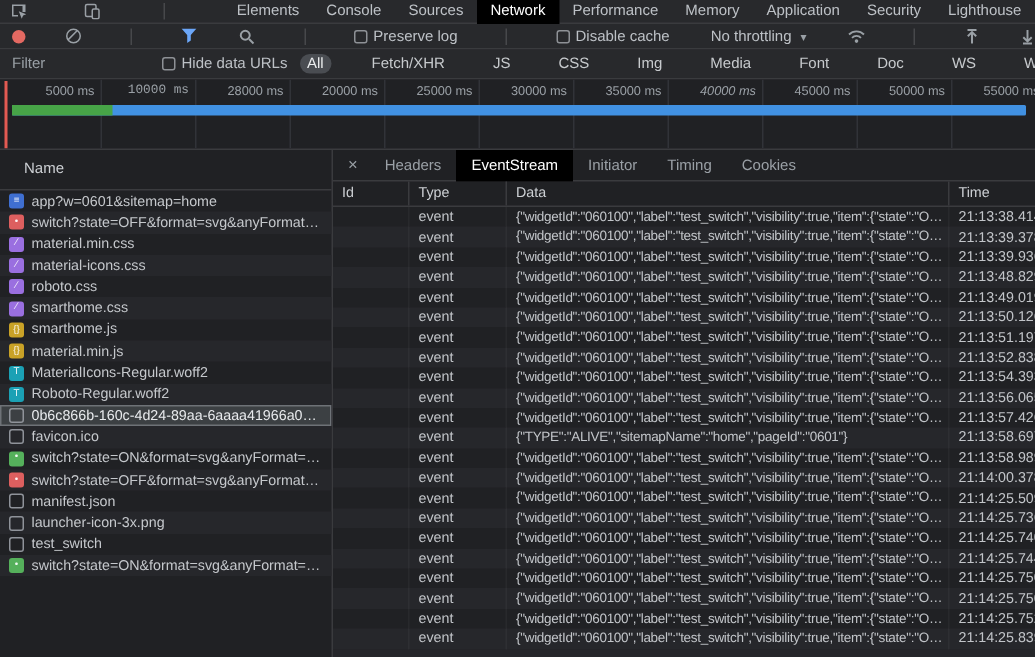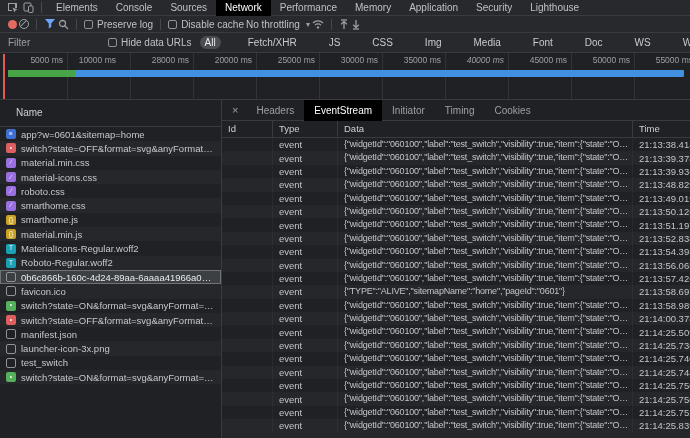--- a/index.html
+++ b/index.html
@@ -2,21 +2,21 @@
 <html><head>
 <meta charset="utf-8">
 <style>
   * { box-sizing: border-box; margin: 0; padding: 0; }
   html,body { width:690px; height:438px; overflow:hidden; }
   body {
     font-family:"Liberation Sans", sans-serif;
     background:#202124; color:#c7cacd;
     font-size:10px; -webkit-font-smoothing:antialiased;
   }
-  .bar { display:flex; align-items:center; background:#28292c; border-bottom:1px solid #3a3b3e; }
+  .bar { display:flex; align-items:center; background:#28292c; border-bottom:1px solid #3a3b3e;justify-content:space-between; }
   
   #tabbar { height:16px; padding-left:4px; }
   .tb-icon { width:16px; height:14px; display:flex; align-items:center; justify-content:center; }
   .vsep { width:1px; height:11px; background:#47484b; margin:0 5px; flex:0 0 1px; }
   .tab { padding:0 9px; height:16px; line-height:16px; color:#bdc1c6; white-space:nowrap; cursor:default; }
   .tab.selected { background:#000; color:#fff; }
   
   #actionbar { height:17px; padding-left:8px; gap:2px; }
   .dot { width:9px; height:9px; border-radius:50%; }
   .clear-ic { position:relative; width:10px; height:10px; border:1.4px solid #9aa0a6; border-radius:50%; }
@@ -176,21 +176,21 @@
     <span>Has blocked cookies</span>
   </span>
 
 </div>
 
 <div id="overview">
   <div id="ov-ticks">
       <div class="tick-line" style="left: 67px;"></div>
       <div class="tick-label" style="left: -13px;">5000 ms</div>
       <div class="tick-line" style="left: 130px;"></div>
-      <div class="tick-label" style="left: 40px;">10000 ms</div>
+      <div class="tick-label" style="left: 50px; font-family: Liberation Mono, monospace;">10000 ms</div>
       <div class="tick-line" style="left: 193px;"></div>
       <div class="tick-label" style="left: 113px;">28000 ms</div>
       <div class="tick-line" style="left: 256px;"></div>
       <div class="tick-label" style="left: 176px;">20000 ms</div>
       <div class="tick-line" style="left: 319px;"></div>
       <div class="tick-label" style="left: 239px;">25000 ms</div>
       <div class="tick-line" style="left: 382px;"></div>
       <div class="tick-label" style="left: 302px;">30000 ms</div>
       <div class="tick-line" style="left: 445px;"></div>
       <div class="tick-label" style="left: 365px;">35000 ms</div>

